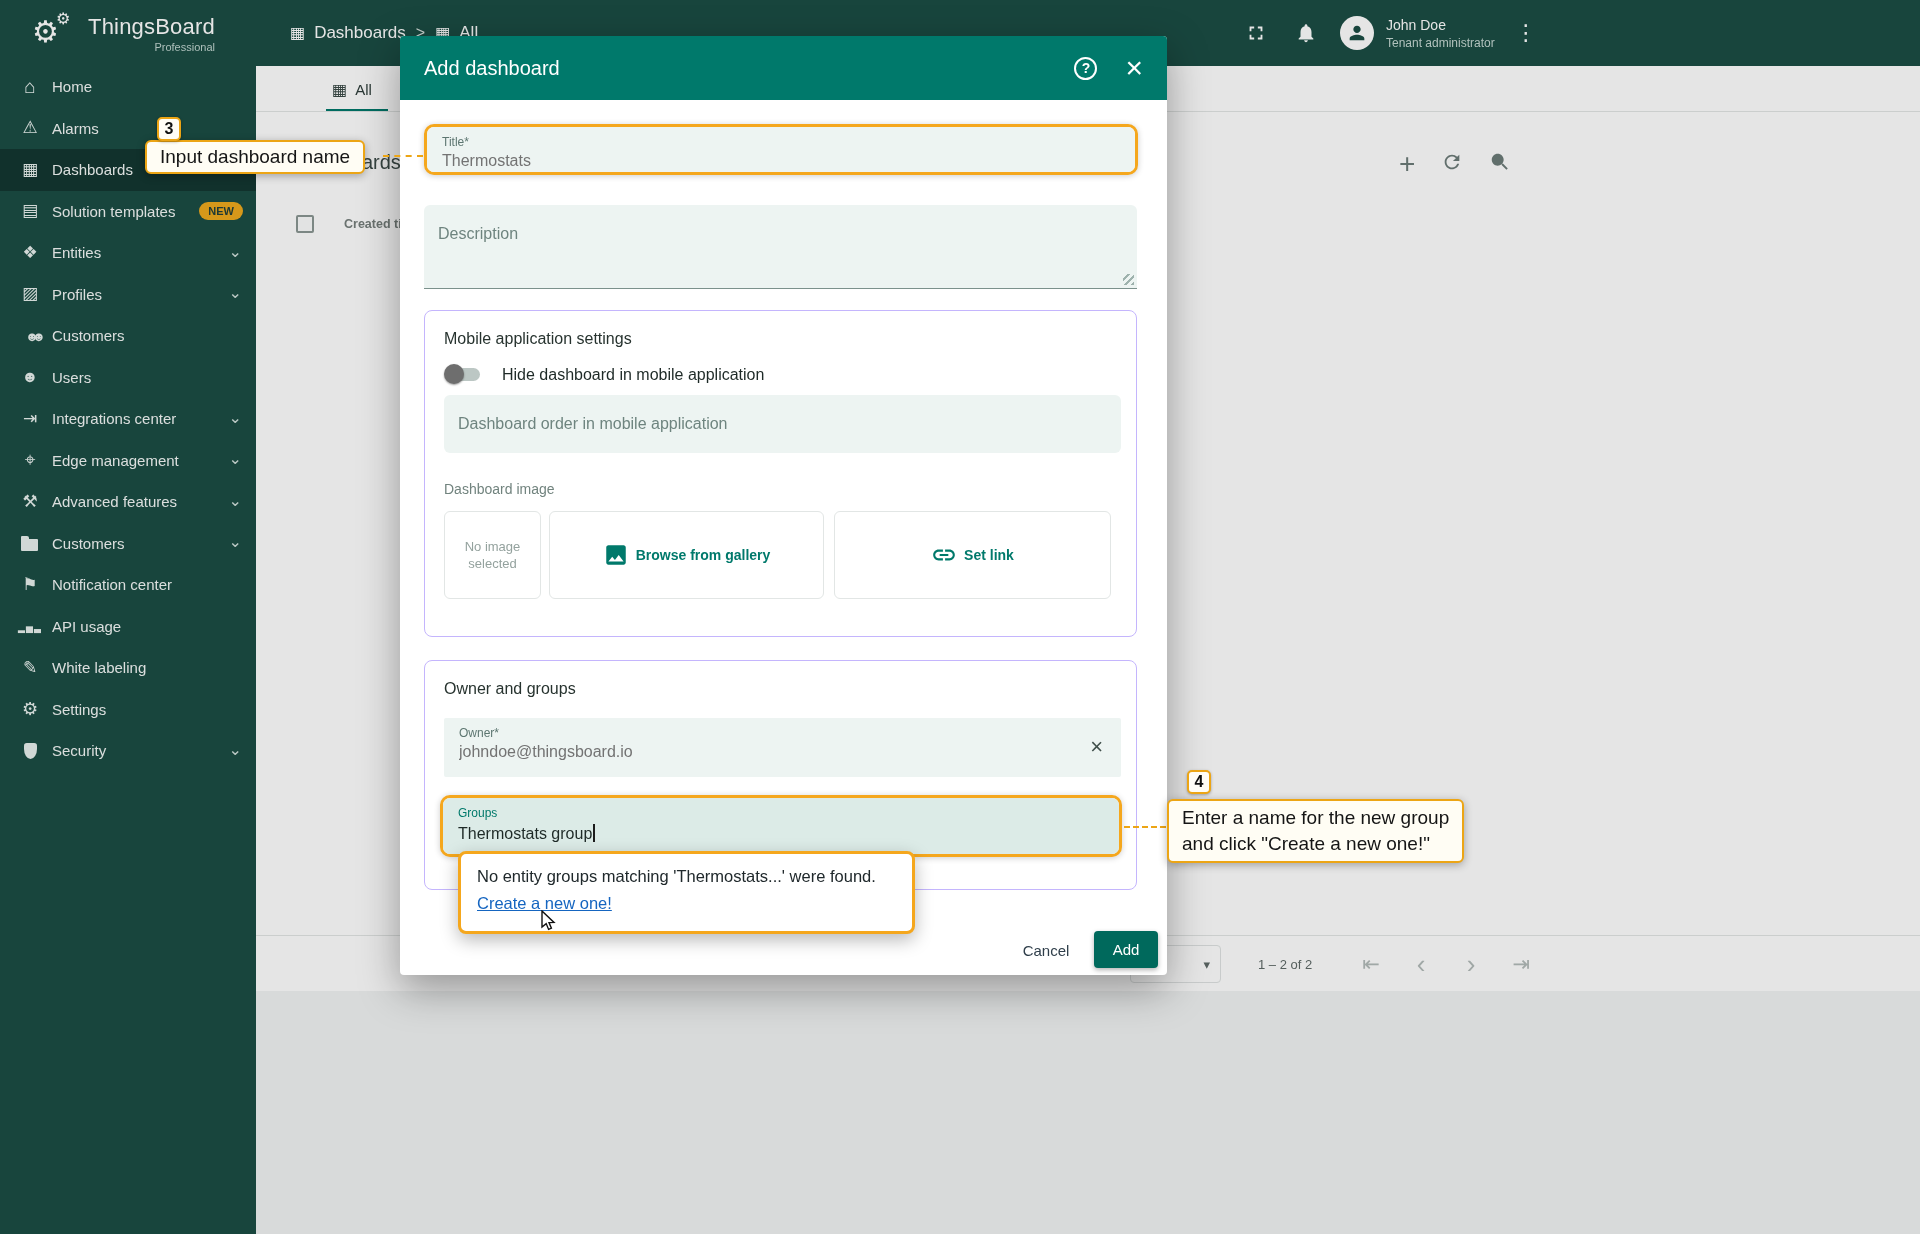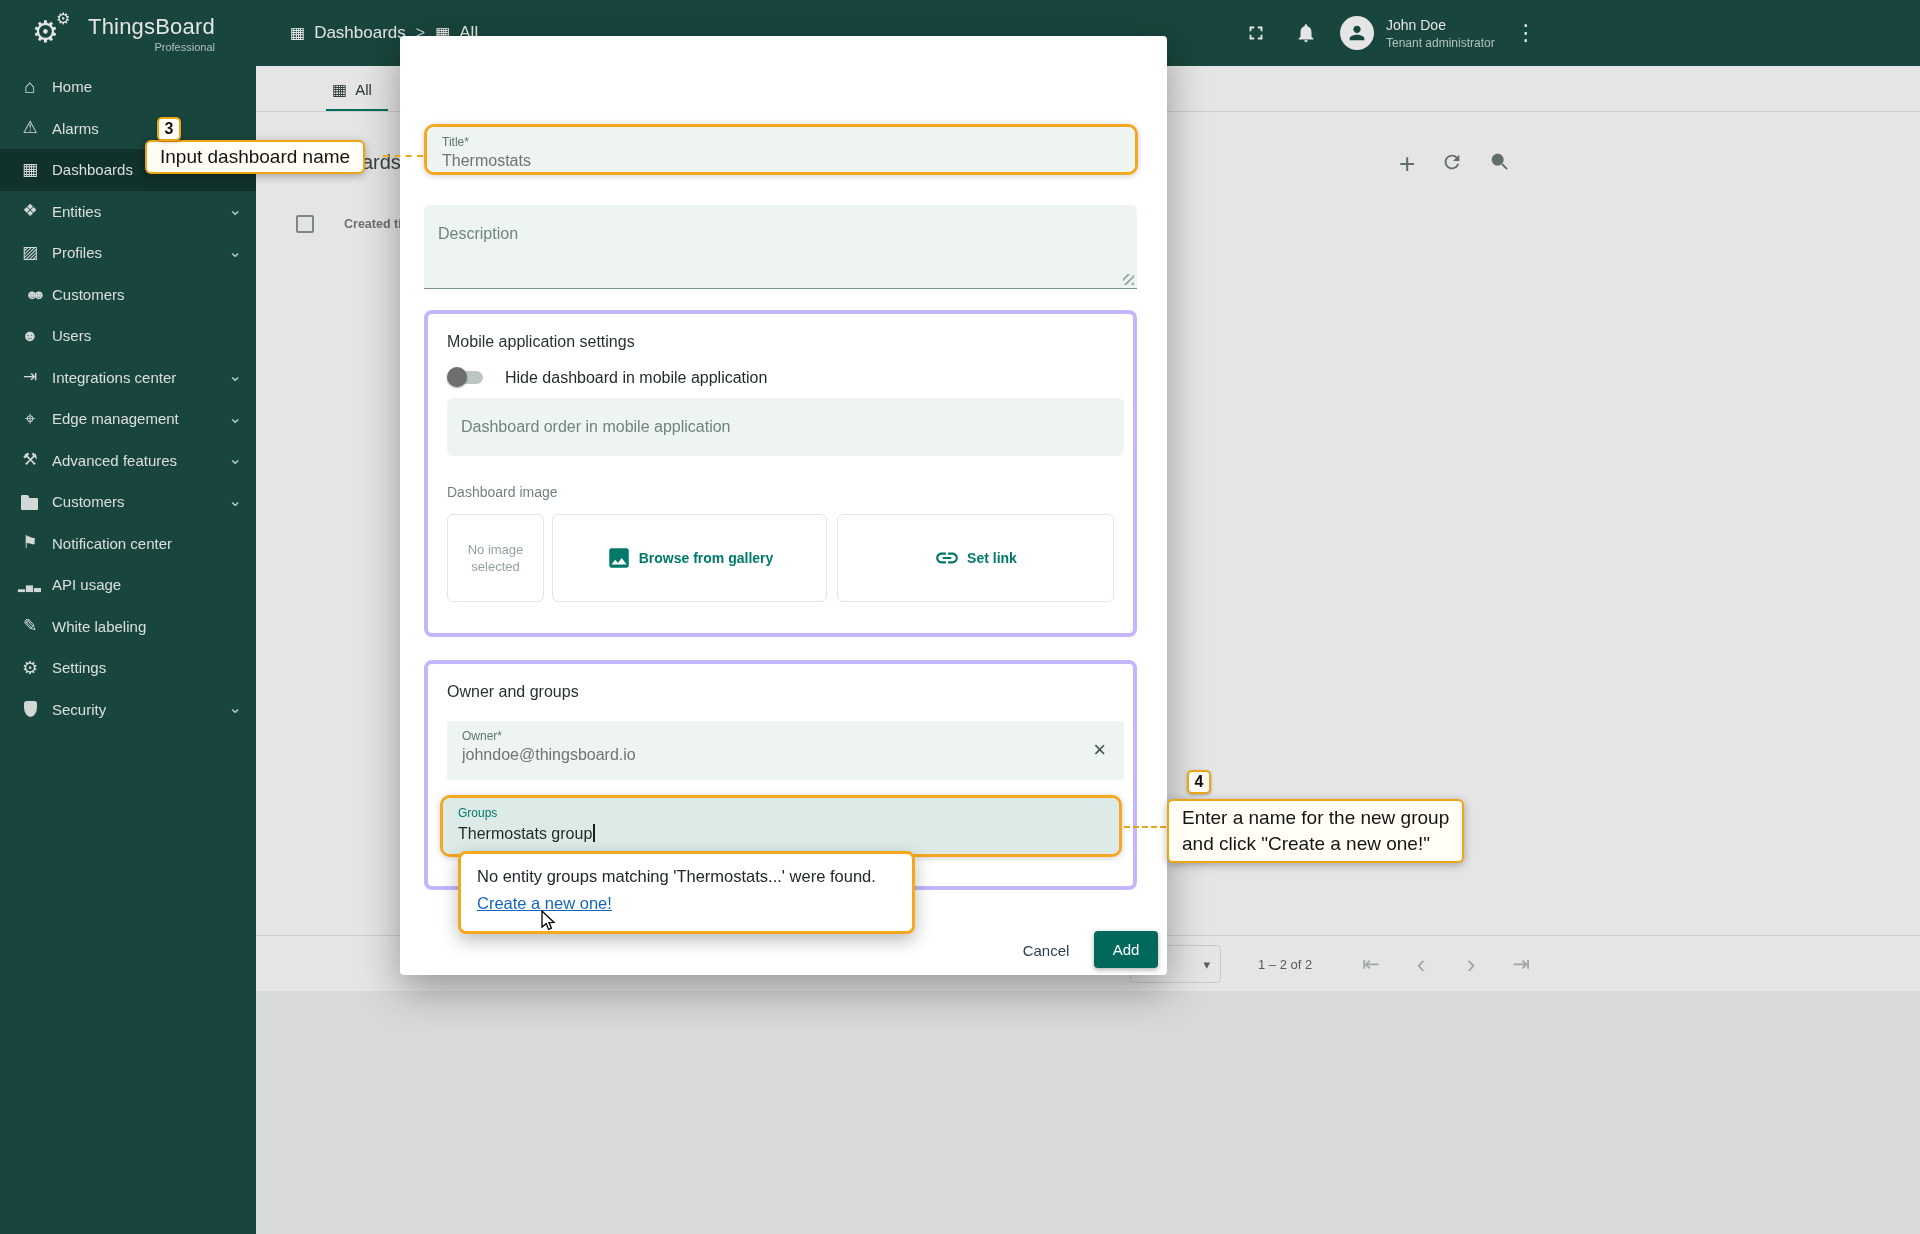--- a/index.html
+++ b/index.html
@@ -98,21 +98,21 @@
   .f-title{position:absolute;left:24px;top:88px;width:714px;height:51px}
   .ffield-inner{position:absolute;inset:0;background:#edf4f2;border-radius:7px}
   .ffield-label{position:absolute;left:15px;top:8px;font-size:12px;color:#5d7671}
   .ffield-input{position:absolute;left:15px;top:25px;width:calc(100% - 60px);border:none;background:transparent;font:inherit;font-size:16px;color:#737373;outline:none}
 
   .f-desc{position:absolute;left:24px;top:169px;width:713px;height:84px;background:#edf4f2;border-radius:6px 6px 0 0;border-bottom:1px solid #7b918c}
   .f-desc textarea{position:absolute;inset:0;padding:20px 14px;background:transparent;border:none;resize:none;font:inherit;font-size:16px;color:#1e2a27;outline:none}
   .f-desc textarea::placeholder{color:#6e847f;opacity:1}
   .resize-grip{position:absolute;right:3px;bottom:3px;width:11px;height:11px;background:repeating-linear-gradient(135deg,transparent 0 3px,#9eb2ad 3px 5px)}
 
-  .mcard{position:absolute;left:24px;border:4px solid #c4b5fd;border-radius:8px;background:#fff}
+  .mcard{position:absolute;left:24px;border:1px solid #c4b5fd;border-radius:8px;background:#fff}
   .card-mobile{top:274px;width:713px;height:327px}
   .card-owner{top:624px;width:713px;height:230px}
   .card-heading{position:absolute;left:19px;top:19px;font-size:16px;font-weight:500;color:#27332f}
 
   .toggle{position:absolute;left:19px;top:51px;width:38px;height:24px;cursor:pointer}
   .toggle-track{position:absolute;left:2px;top:6px;width:34px;height:13px;background:#bcc7c4;border-radius:7px}
   .toggle-thumb{position:absolute;left:0;top:2px;width:20px;height:20px;background:#6e6e6e;border-radius:50%;box-shadow:0 1px 2px rgba(0,0,0,.4)}
   .toggle-label{position:absolute;left:77px;top:55px;font-size:16px;color:#1e2a27}
 
   .f-order{position:absolute;left:19px;top:84px;width:677px;height:58px;background:#edf4f2;border-radius:6px}
@@ -177,20 +177,25 @@
           <span class="nav-icon icon-home"></span>
           <span class="nav-label">Home</span>
         </div>
         <div class="nav-item">
           <span class="nav-icon icon-alarms"></span>
           <span class="nav-label">Alarms</span>
         </div>
         <div class="nav-item active">
           <span class="nav-icon icon-dashboards"></span>
           <span class="nav-label">Dashboards</span>
+        </div>
+        <div class="nav-item">
+          <span class="nav-icon icon-solution-templates"></span>
+          <span class="nav-label">Solution templates</span>
+          <span class="nav-badge">NEW</span>
         </div>
         <div class="nav-item">
           <span class="nav-icon icon-entities"></span>
           <span class="nav-label">Entities</span>
           <span class="nav-chevron"></span>
         </div>
         <div class="nav-item">
           <span class="nav-icon icon-profiles"></span>
           <span class="nav-label">Profiles</span>
           <span class="nav-chevron"></span>
@@ -322,20 +327,25 @@
       <span class="pa pa-first"></span>
       <span class="pa pa-prev"></span>
       <span class="pa pa-next"></span>
       <span class="pa pa-last"></span>
     </span>
   </div>
 
   <div class="scrim"></div>
 
   <section class="modal">
+    <div class="modal-header">
+      <span class="modal-title">Add dashboard</span>
+      <span class="mh-help"></span>
+      <span class="mh-close"></span>
+    </div>
 
     <div class="f-title hl-box">
       <div class="ffield-inner">
         <span class="ffield-label">Title*</span>
         <input class="ffield-input" value="Thermostats" style="">
       </div>
     </div>
 
     <div class="f-desc">
       <textarea placeholder="Description" style=""></textarea>

